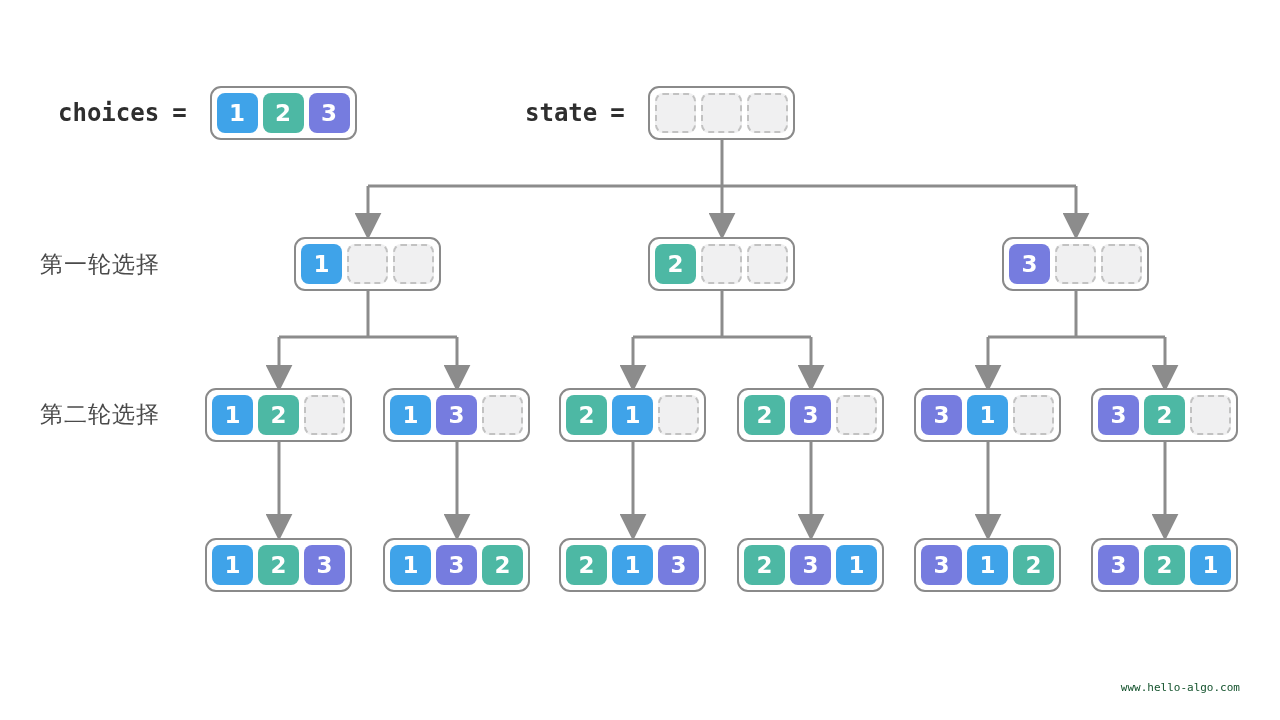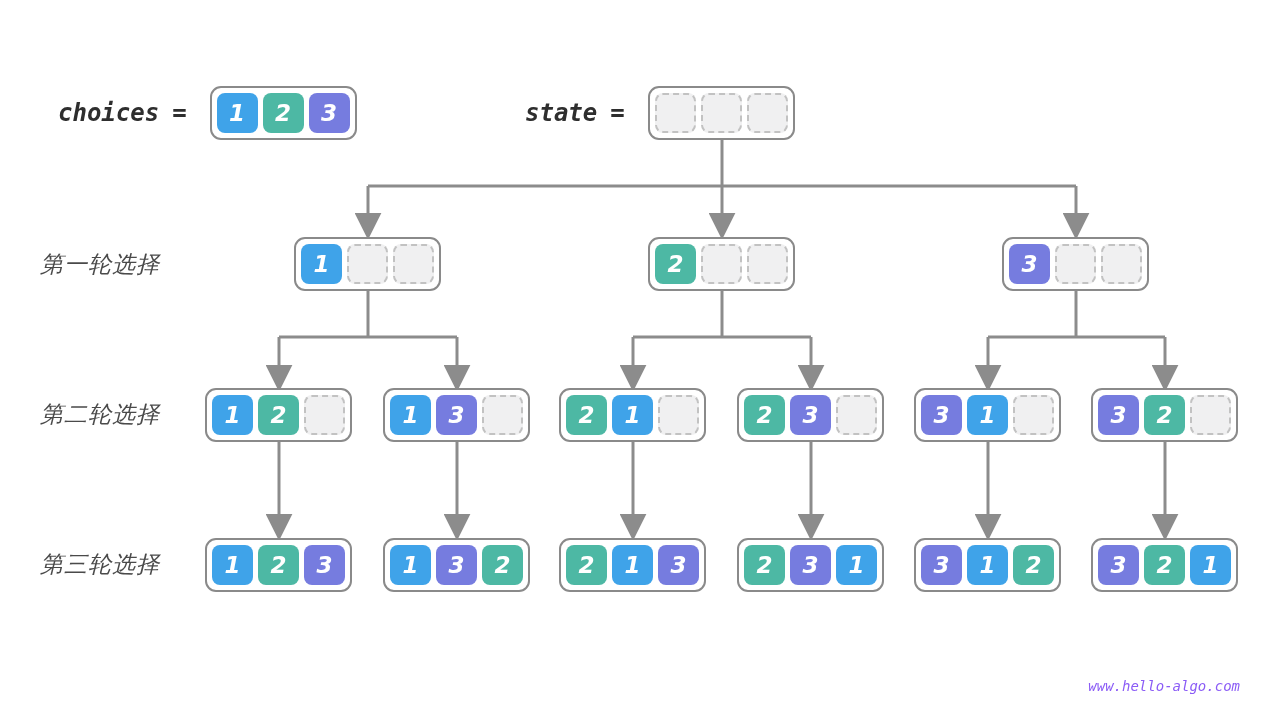--- a/index.html
+++ b/index.html
@@ -3,21 +3,20 @@
 <meta charset="utf-8">
 <style>
   html, body { margin: 0; padding: 0; background: #ffffff; }
   .canvas {
     position: relative;
     width: 1280px;
     height: 720px;
     background: #ffffff;
     overflow: hidden;
     font-family: "Liberation Sans", sans-serif;
-    font-style: italic;
   }
   .wires {
     position: absolute;
     left: 0; top: 0;
     width: 1280px; height: 720px;
     pointer-events: none;
   }
   .hrow {
     position: absolute;
     display: flex;
@@ -66,22 +65,22 @@
     font-size: 23px;
     letter-spacing: 1px;
     color: #4a4a4a;
     line-height: 30px;
   }
   .watermark {
     position: absolute;
     right: 40px;
     bottom: 26px;
     font-family: "DejaVu Sans Mono", "Liberation Mono", monospace;
-    font-size: 14px;
-    color: #8b5cf6;
+    font-size: 11px;
+    color: #14532d;
   }
 </style>
 </head>
 <body>
 
 <div class="canvas">
 
   <svg class="wires" id="wires" viewBox="0 0 1280 720" xmlns="http://www.w3.org/2000/svg">
       <defs>
         <marker id="arw" viewBox="0 0 10 10" refX="6" refY="5" markerWidth="9" markerHeight="9" orient="auto-start-reverse">
@@ -131,21 +130,20 @@
         <div class="node">
           <div class="cell empty"></div>
           <div class="cell empty"></div>
           <div class="cell empty"></div>
         </div>
       </span>
   </div>
 
   <div class="rlabel" id="rlabel-1" style="top: 399px;">第二轮选择</div>
   <div class="rlabel" id="rlabel-0" style="top: 249px;">第一轮选择</div>
-  <div class="rlabel" id="rlabel-2" style="top: 549px;">第三轮选择</div>
 
   <div id="tree">
       <div class="node abs" style="left: 294px; top: 237px;">
         <div class="cell" style="background: rgb(63, 163, 233);">1</div>
         <div class="cell empty"></div>
         <div class="cell empty"></div>
       </div>
       <div class="node abs" style="left: 648px; top: 237px;">
         <div class="cell" style="background: rgb(77, 184, 164);">2</div>
         <div class="cell empty"></div>

